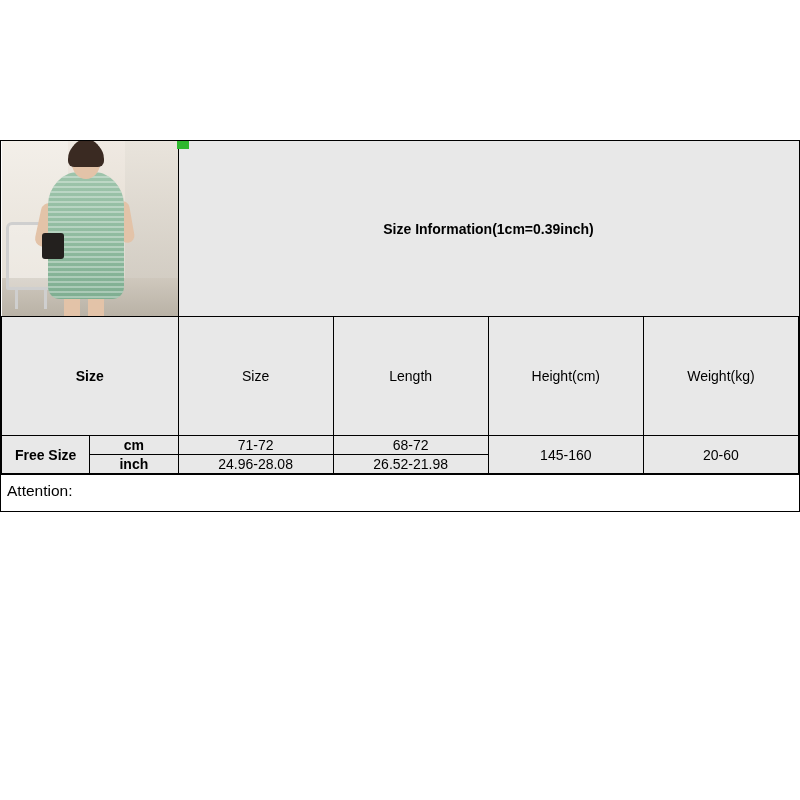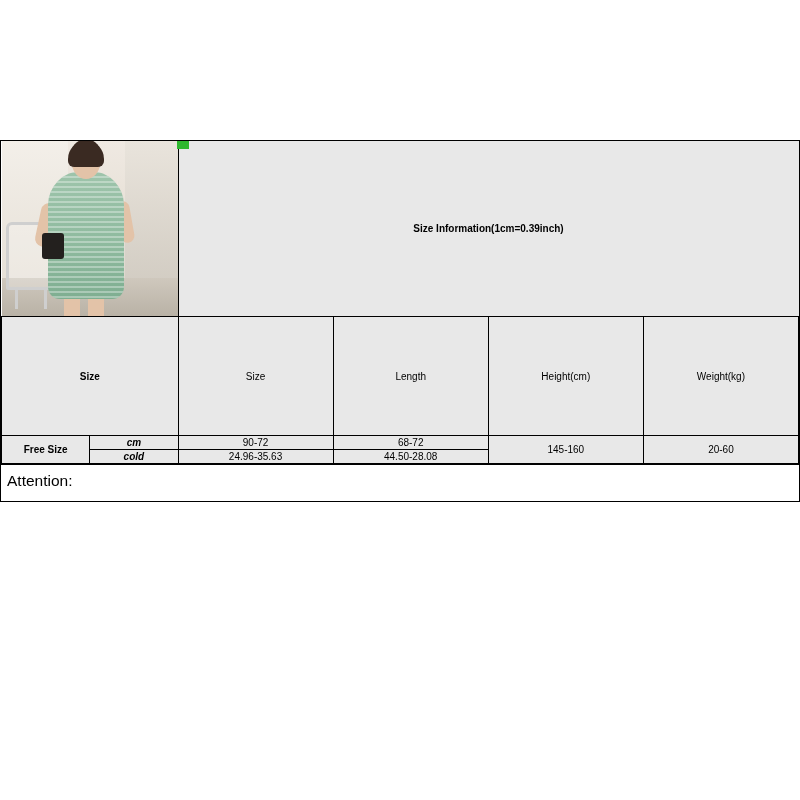--- a/index.html
+++ b/index.html
@@ -26,21 +26,21 @@
   table.size-table {
     border-collapse: collapse;
     width: 100%;
     table-layout: fixed;
   }
   table.size-table td {
     border: 1px solid #000;
     background: #e8e8e8;
     text-align: center;
     vertical-align: middle;
-    font-size: 10px;
+    font-size: 14px;
   }
   
   .photo-cell {
     padding: 0;
     width: 176px;
     height: 175px;
     background: #ffffff !important;
     border-left: none !important;
     border-top: none !important;
     position: relative;
@@ -196,21 +196,20 @@
     font-size: 28px;
     font-weight: bold;
   }
   .row-label {
     font-size: 15px;
     font-weight: bold;
   }
   .unit-cell {
     font-weight: bold;
     width: 66px;
-    font-style: italic;
   }
   .attention {
     background: #ffffff;
     padding: 6px 8px 10px 6px;
     font-size: 15.5px;
     line-height: 1.32;
     border-top: 1px solid #000;
   }
   .attention p {
     margin: 0;
@@ -247,30 +246,30 @@
         <td class="hdr hdr-size" colspan="2">Size</td>
         <td class="hdr">Size</td>
         <td class="hdr">Length</td>
         <td class="hdr">Height(cm)</td>
         <td class="hdr">Weight(kg)</td>
       </tr>
 
       <tr>
         <td class="row-label" rowspan="2">Free Size</td>
         <td class="unit-cell">cm</td>
-        <td>90-72</td>
+        <td>71-72</td>
         <td>68-72</td>
         <td rowspan="2">145-160</td>
         <td rowspan="2">20-60</td>
       </tr>
 
       <tr>
-        <td class="unit-cell">cold</td>
-        <td>24.96-35.63</td>
-        <td>44.50-28.08</td>
+        <td class="unit-cell">inch</td>
+        <td>24.96-28.08</td>
+        <td>26.52-21.98</td>
       </tr>
     </tbody>
   </table>
 
   <div class="attention">
     <p>Attention:</p>
   </div>
 </div>
 
 </body></html>

